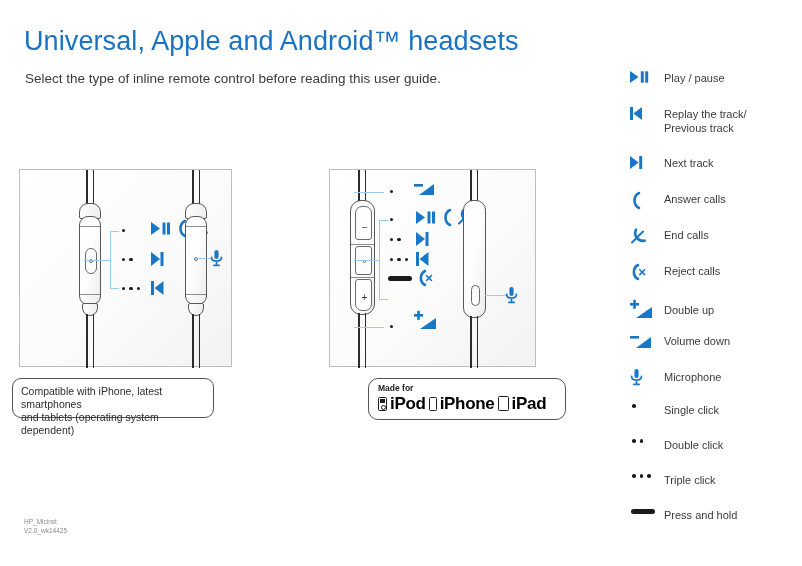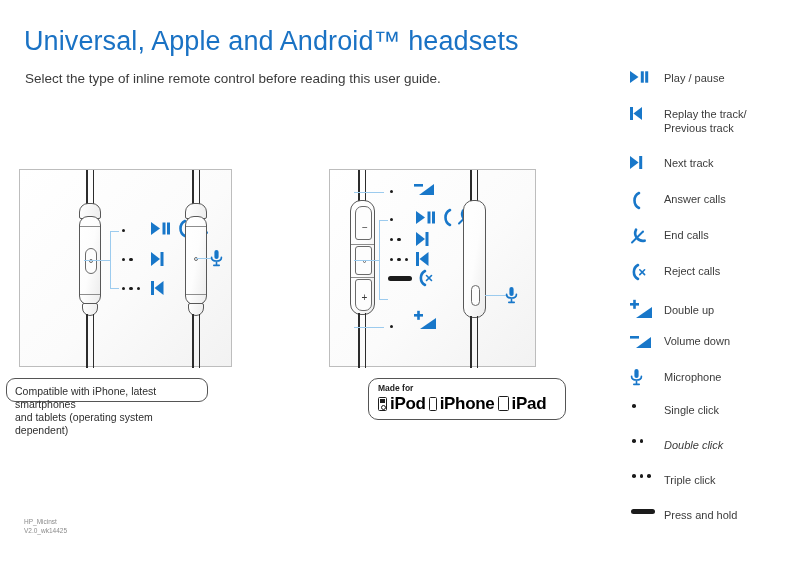--- a/index.html
+++ b/index.html
@@ -98,21 +98,21 @@
   svg{display:block;overflow:visible;}
 
   
   .caption{
     position:absolute;
     border:1px solid #555;border-radius:9px;
     background:#fff;box-sizing:border-box;
     font-size:10.5px;line-height:13px;color:#2e2e2e;
     padding:6px 8px;
   }
-  #caption-universal{left:6px;top:378px;width:202px;height:24px;}
+  #caption-universal{left:12px;top:378px;width:202px;height:40px;}
   #caption-apple{left:333px;top:378px;width:198px;height:42px;
     padding:4px 8px 4px 9px;border-radius:10px;margin-left:35px;}
   .madefor{font-size:8.5px;font-weight:700;color:#1d1d1d;line-height:10px;}
   .mfi-row{display:flex;align-items:center;gap:3px;margin-top:1px;}
   .mfi-row span{font-size:17px;font-weight:700;color:#000000;letter-spacing:-.3px;line-height:19px;}
   .dev{display:inline-block;border:1.6px solid #1d1d1d;background:#fff;box-sizing:border-box;}
   .dev-ipod{width:9px;height:14px;border-radius:1.5px;position:relative;}
   .dev-ipod::before{content:"";position:absolute;left:1px;right:1px;top:1px;height:4px;background:#1d1d1d;}
   .dev-ipod::after{content:"";position:absolute;left:2.2px;top:7.2px;width:3.2px;height:3.2px;border-radius:50%;border:1.2px solid #1d1d1d;}
   .dev-iphone{width:8px;height:14px;border-radius:1.5px;}
@@ -513,21 +513,21 @@
       <div class="legend-txt" style="padding-top:0;">Single click</div>
     </div>
 
     <div class="legend-row" style="height:35px;">
       <div class="legend-ico">
         <span class="ldots">
             <i></i>
             <i></i>
           </span>
       </div>
-      <div class="legend-txt" style="padding-top:0;font-style:italic;">Double click</div>
+      <div class="legend-txt" style="padding-top:0;">Double click</div>
     </div>
 
     <div class="legend-row" style="height:35px;">
       <div class="legend-ico">
         <span class="ldots">
             <i></i>
             <i></i>
             <i></i>
           </span>
       </div>

